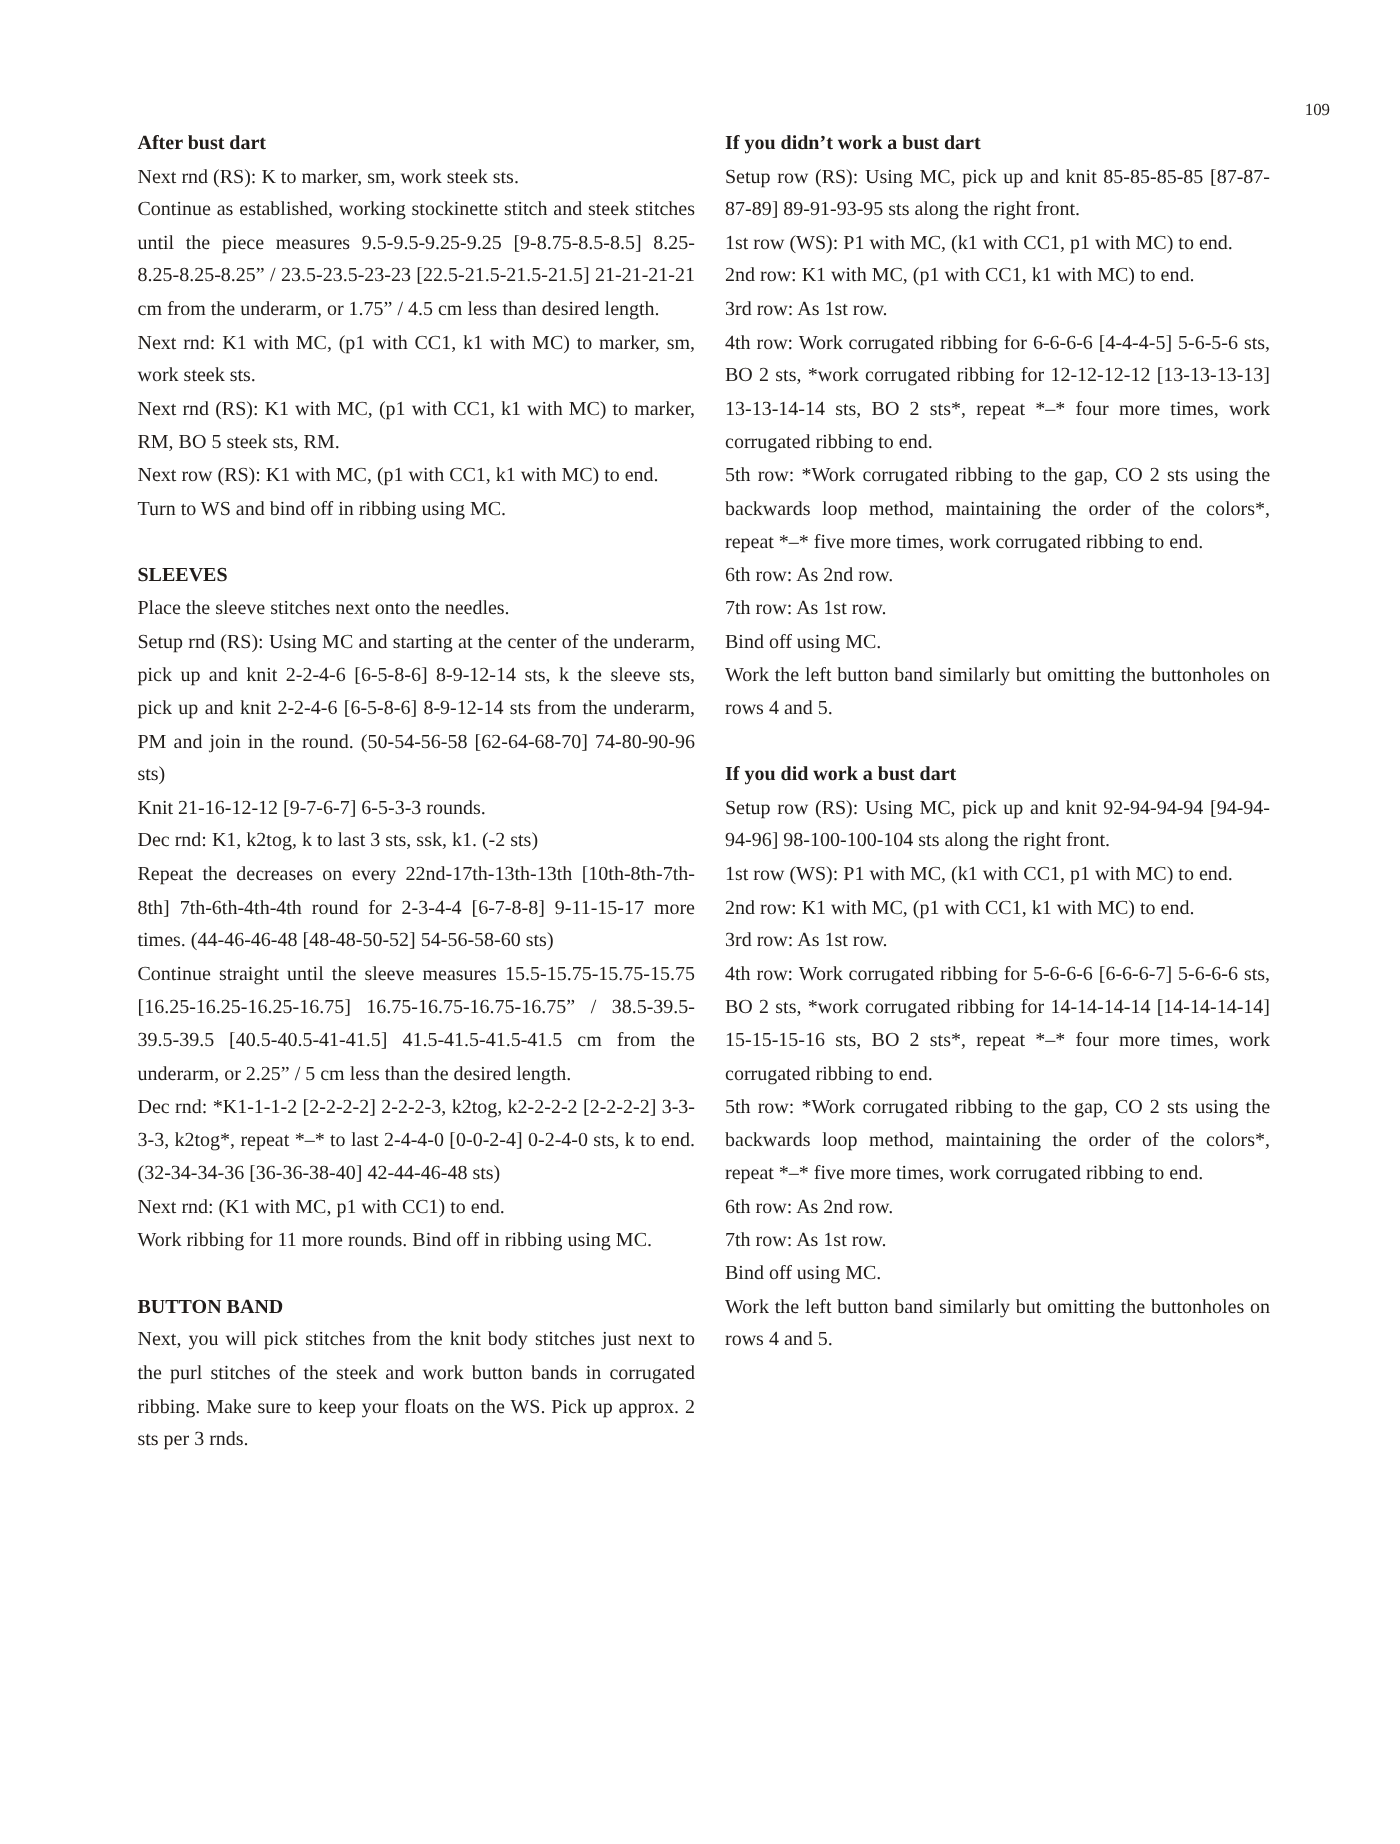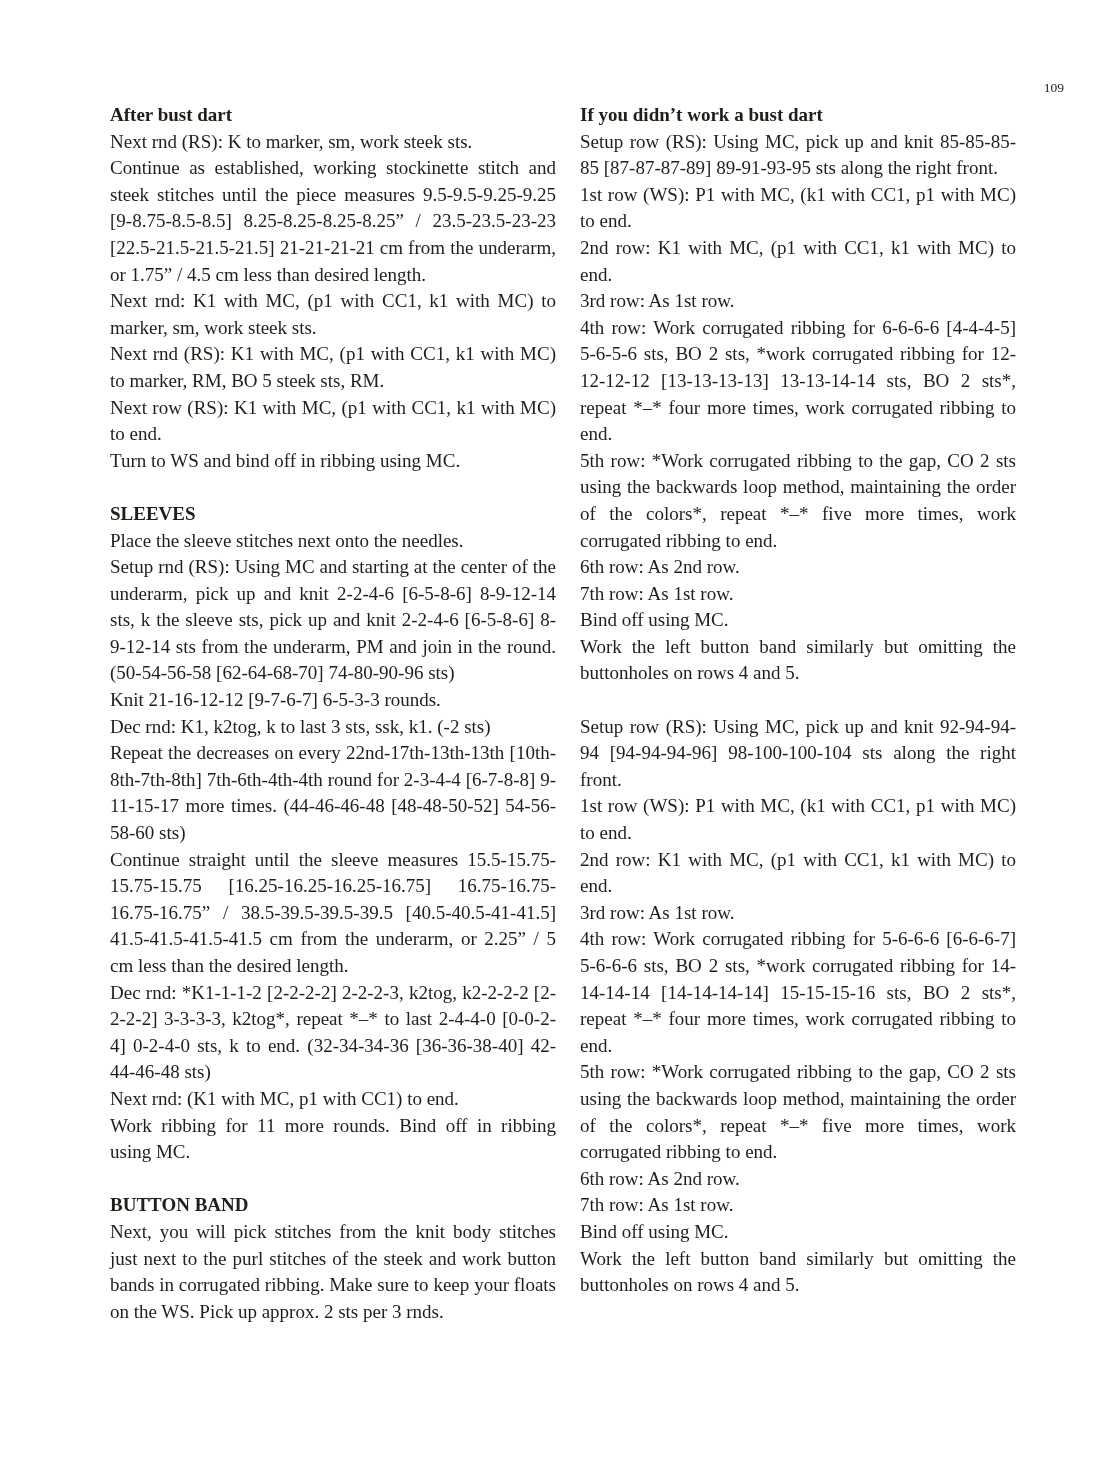--- a/index.html
+++ b/index.html
@@ -23,21 +23,21 @@
     right: 56px;
     font-size: 13.5px;
     line-height: 16px;
     margin-top: 44px;
   }
   .columns {
     display: flex;
     padding: 102px 0 0 110px;
   }
   .column {
-    font-size: 19px;
+    font-size: 16px;
     line-height: 26.6px;
     text-align: justify;
   }
   .column.left  { width: 446px; margin-right: 24px; }
   .column.right { width: 436px; }
   .section + .section { margin-top: 26.6px; }
   .heading {
     font-weight: bold;
     margin: 0;
   }
@@ -89,20 +89,21 @@
           <p class="para"><span class="lead">2nd row:</span> <span>K1 with MC, (p1 with CC1, k1 with MC) to end.</span></p>
           <p class="para"><span class="lead">3rd row:</span> <span>As 1st row.</span></p>
           <p class="para"><span class="lead">4th row:</span> <span>Work corrugated ribbing for 6-6-6-6 [4-4-4-5] 5-6-5-6 sts, BO 2 sts, *work corrugated ribbing for 12-12-12-12 [13-13-13-13] 13-13-14-14 sts, BO 2 sts*, repeat *–* four more times, work corrugated ribbing to end.</span></p>
           <p class="para"><span class="lead">5th row:</span> <span>*Work corrugated ribbing to the gap, CO 2 sts using the backwards loop method, maintaining the order of the colors*, repeat *–* five more times, work corrugated ribbing to end.</span></p>
           <p class="para"><span class="lead">6th row:</span> <span>As 2nd row.</span></p>
           <p class="para"><span class="lead">7th row:</span> <span>As 1st row.</span></p>
           <p class="para"><span>Bind off using MC.</span></p>
           <p class="para"><span>Work the left button band similarly but omitting the buttonholes on rows 4 and 5.</span></p>
         </section>
         <section class="section">
+          <div class="heading">If you did work a bust dart</div>
           <p class="para"><span class="lead">Setup row (RS):</span> <span>Using MC, pick up and knit 92-94-94-94 [94-94-94-96] 98-100-100-104 sts along the right front.</span></p>
           <p class="para"><span class="lead">1st row (WS):</span> <span>P1 with MC, (k1 with CC1, p1 with MC) to end.</span></p>
           <p class="para"><span class="lead">2nd row:</span> <span>K1 with MC, (p1 with CC1, k1 with MC) to end.</span></p>
           <p class="para"><span class="lead">3rd row:</span> <span>As 1st row.</span></p>
           <p class="para"><span class="lead">4th row:</span> <span>Work corrugated ribbing for 5-6-6-6 [6-6-6-7] 5-6-6-6 sts, BO 2 sts, *work corrugated ribbing for 14-14-14-14 [14-14-14-14] 15-15-15-16 sts, BO 2 sts*, repeat *–* four more times, work corrugated ribbing to end.</span></p>
           <p class="para"><span class="lead">5th row:</span> <span>*Work corrugated ribbing to the gap, CO 2 sts using the backwards loop method, maintaining the order of the colors*, repeat *–* five more times, work corrugated ribbing to end.</span></p>
           <p class="para"><span class="lead">6th row:</span> <span>As 2nd row.</span></p>
           <p class="para"><span class="lead">7th row:</span> <span>As 1st row.</span></p>
           <p class="para"><span>Bind off using MC.</span></p>
           <p class="para"><span>Work the left button band similarly but omitting the buttonholes on rows 4 and 5.</span></p>

